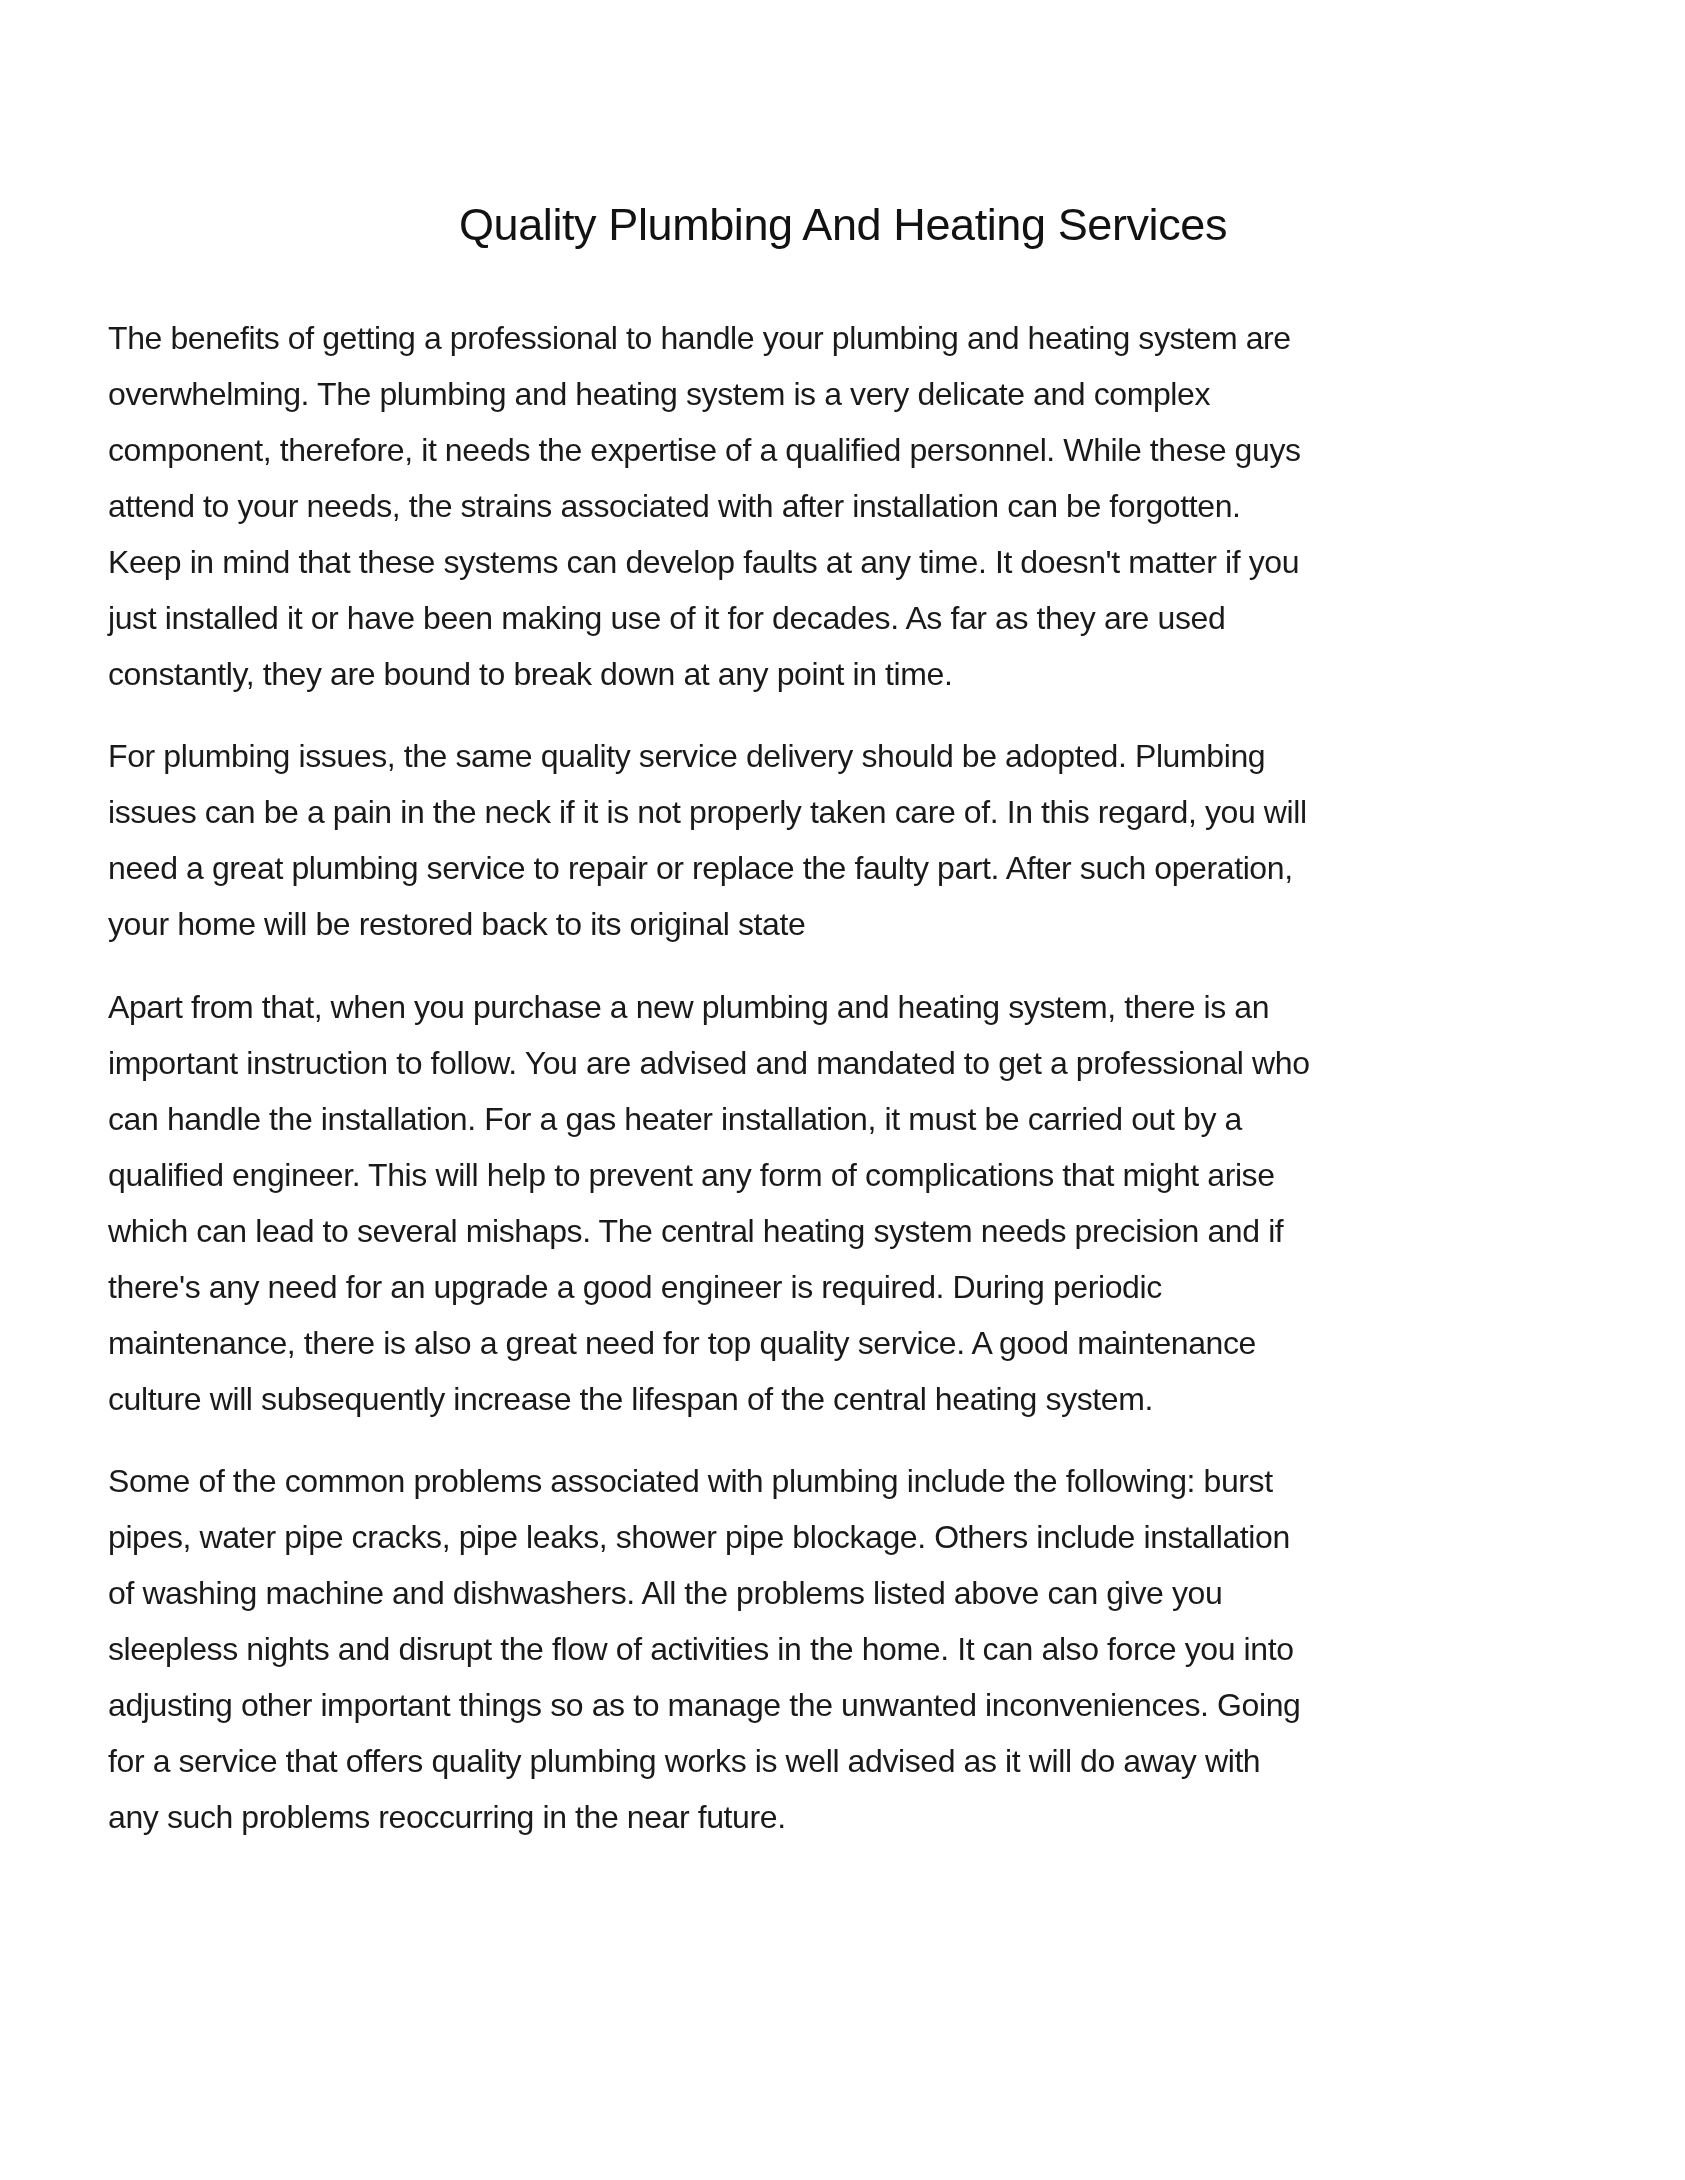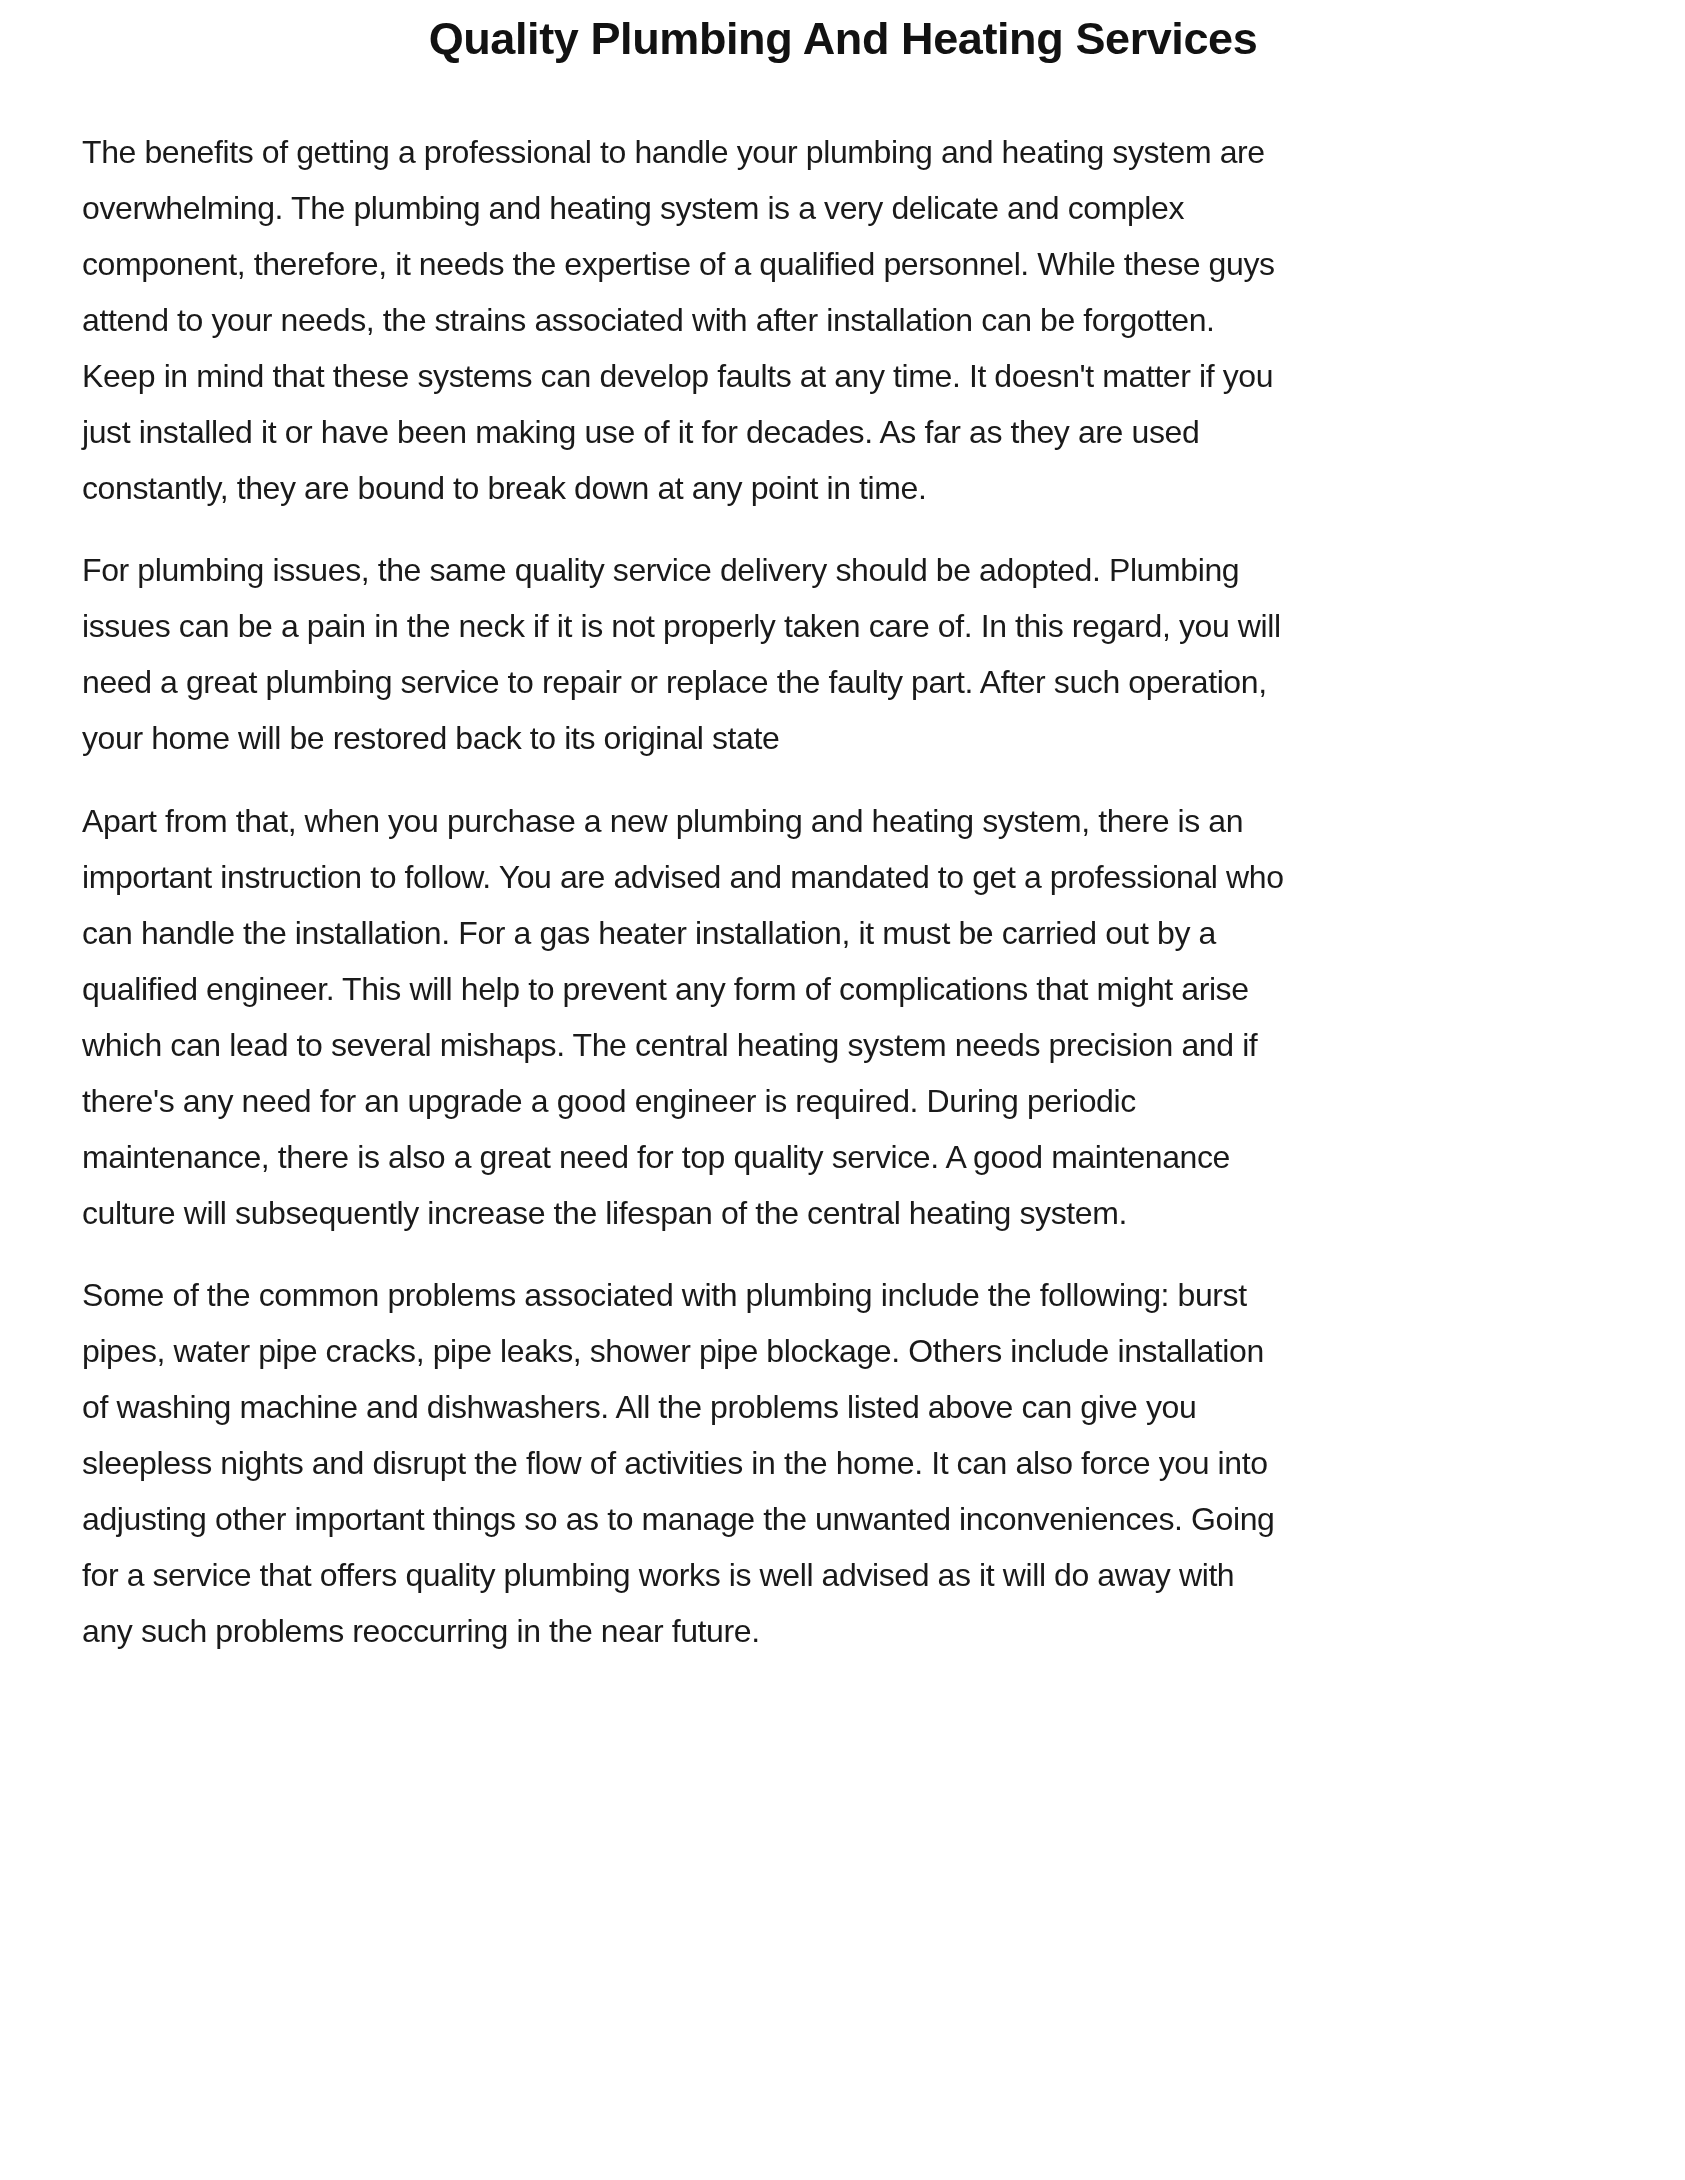--- a/index.html
+++ b/index.html
@@ -10,31 +10,32 @@
   .page {
     position: relative;
     width: 1686px;
     height: 2181px;
     background: #ffffff;
     overflow: hidden;
     font-family: "Liberation Sans", sans-serif;
     color: #161616;
   }
   .doc-title {
-    margin: 12px;
+    margin: 0;
+    padding-top: 198px;
     text-align: center;
     font-size: 45px;
     line-height: 53px;
-    font-weight: bold;
+    font-weight: normal;
     letter-spacing: -0.4px;
     color: #121212;
   }
   .doc-content {
     margin-top: 59px;
-    padding-left: 82px;
+    padding-left: 108px;
     padding-right: 102px;
   }
   .doc-content p {
     margin: 0 0 26.4px 0;
     font-size: 32px;
     line-height: 56px;
     letter-spacing: -0.4px;
     white-space: pre;
     color: #1a1a1a;
   }

